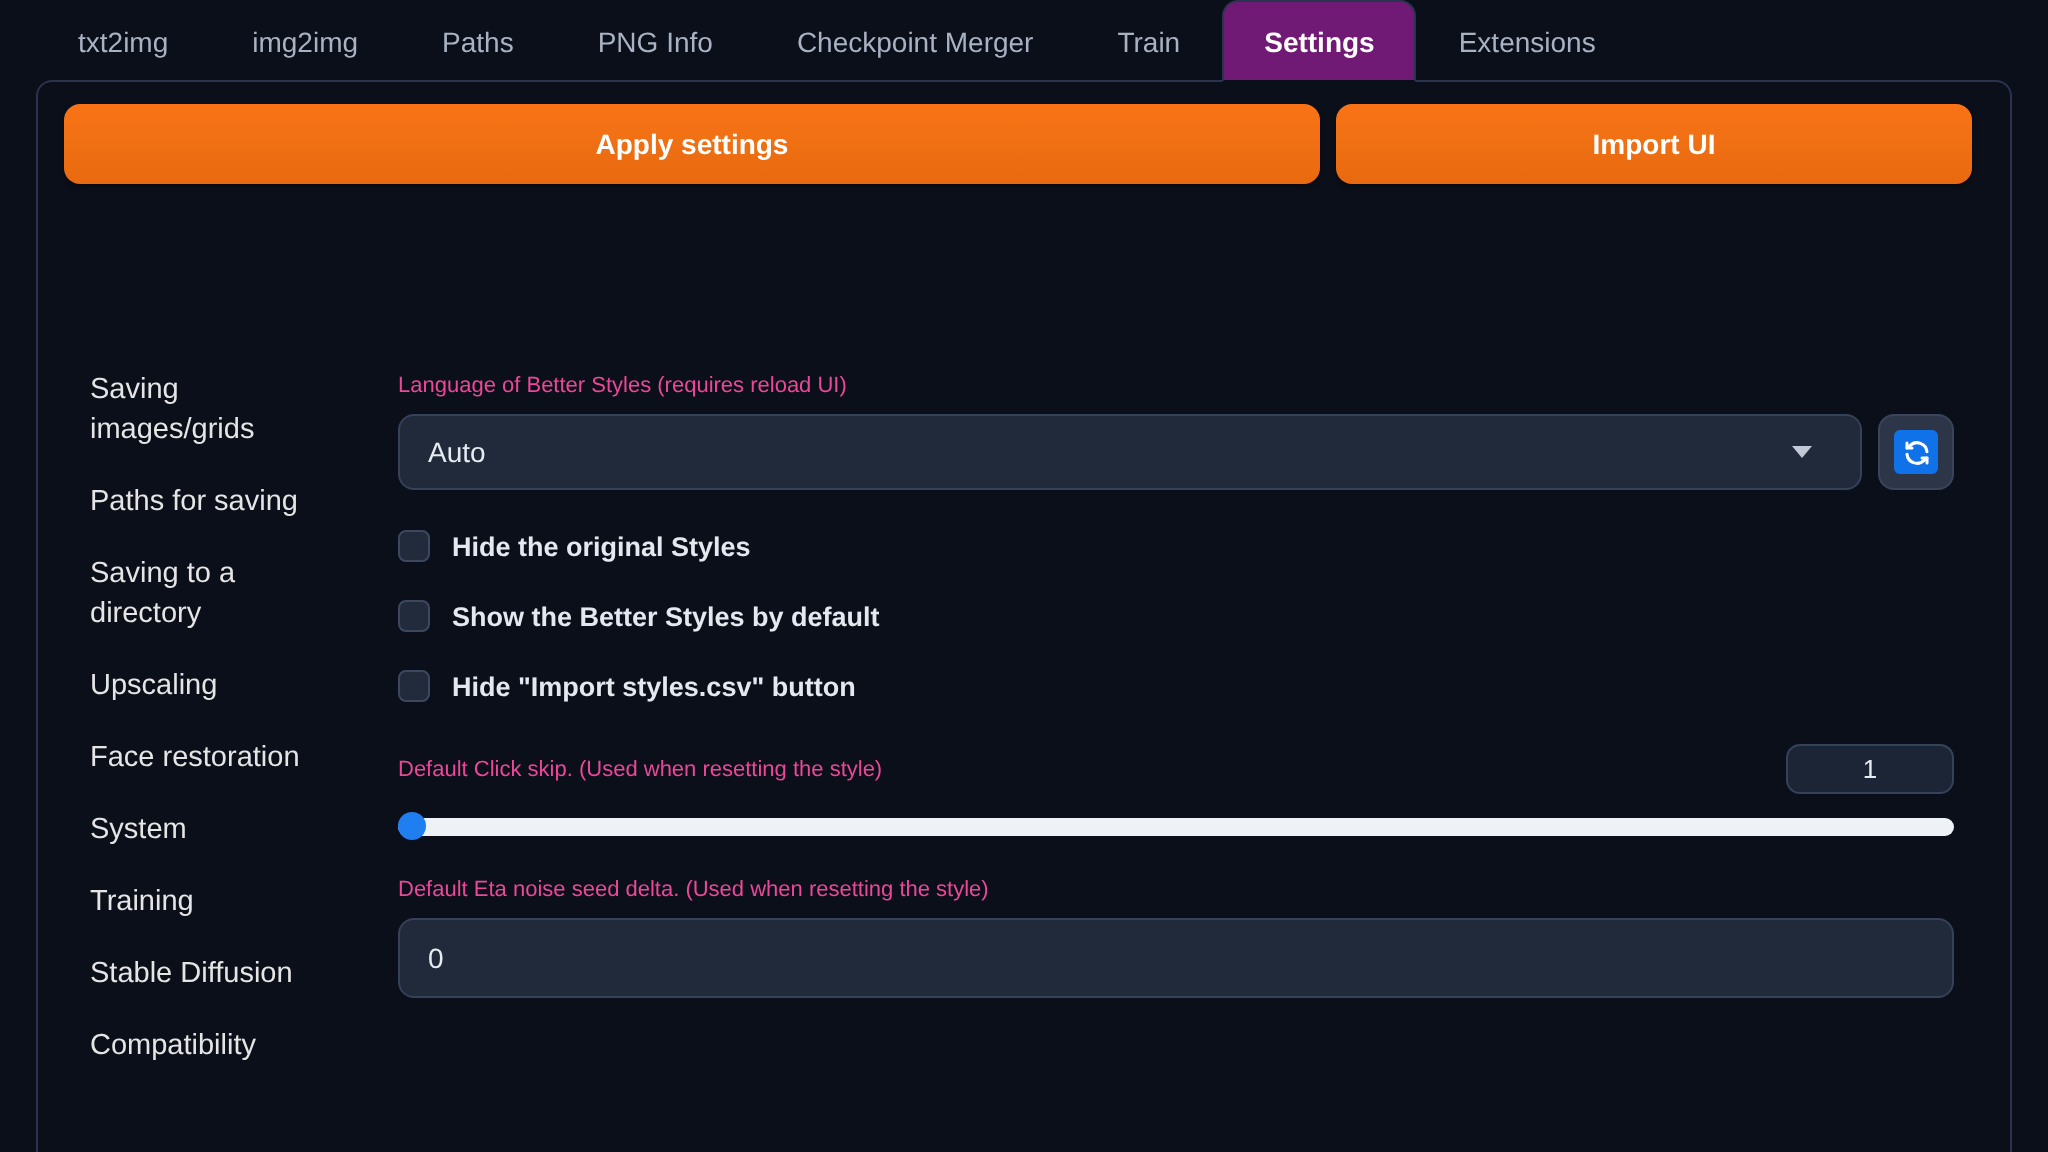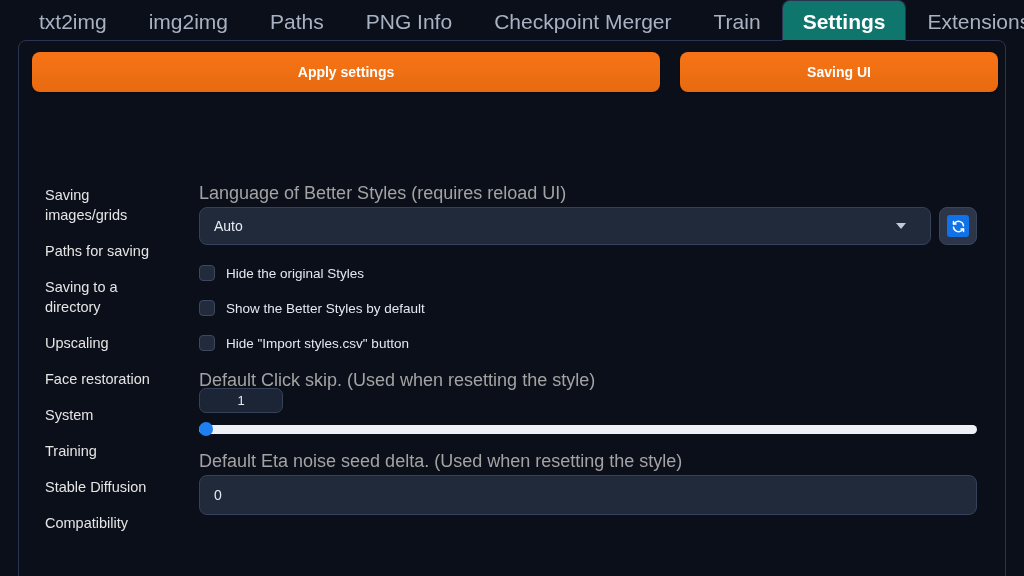--- a/index.html
+++ b/index.html
@@ -23,36 +23,36 @@
     left: 0; top: 0;
     width: 1024px;
     height: 41px;
     display: flex;
     align-items: flex-end;
     padding-left: 18px;
   }
 
   .tab {
     position: relative;
-    font-size: 21px;
+    font-size: 14px;
     color: #a9b2c3;
     padding: 0 20px;
     height: 41px;
     line-height: 41px;
     white-space: nowrap;
     cursor: pointer;
     background: transparent;
     border: 1px solid transparent;
     border-bottom: none;
   }
 
   .tab.selected {
     color: #ffffff;
     font-weight: bold;
-    background: #0f766e;
+    background: #701a75;
     border: 1px solid #2a3450;
     border-bottom: 1px solid #0b0f19;
     border-radius: 8px 8px 0 0;
     z-index: 3;
   }
 
   
   .panel {
     position: absolute;
     left: 18px;
@@ -65,21 +65,21 @@
     z-index: 2;
   }
 
   
   .actions {
     position: absolute;
     left: 13px;
     top: 11px;
     width: 962px;
     display: flex;
-    gap: 20px;
+    gap: 8px;
   }
 
   .btn {
     height: 40px;
     border-radius: 8px;
     border: none;
     background: linear-gradient(180deg, #f97316 0%, #ef7013 50%, #e8690f 100%);
     color: #ffffff;
     font-family: "Liberation Sans", sans-serif;
     font-size: 14px;
@@ -121,22 +121,22 @@
     max-width: 130px;
   }
 
   .main {
     flex: 1;
     padding: 44px 28px 0 18px;
     overflow: hidden;
   }
 
   .field-label {
-    font-size: 18px;
-    color: #a3a3a3;
+    font-size: 11px;
+    color: #ec4899;
     margin-bottom: 6px;
     line-height: 16px;
   }
 
   
   .dd-row { display: flex; align-items: stretch; gap: 8px; }
 
   .dropdown {
     position: relative;
     flex: 1;
@@ -185,40 +185,40 @@
   }
 
   
   .checks { margin-top: 20px; display: flex; flex-direction: column; gap: 19px; }
 
   .check-row {
     display: flex;
     align-items: flex-end;
     gap: 11px;
     cursor: pointer;
+    font-weight: bold;
   }
 
   .cbox {
     width: 16px; height: 16px;
     border-radius: 4px;
     background: #222b3c;
     border: 1px solid #3d4860;
     flex: 0 0 auto;
   }
 
   .check-label { font-size: 13.5px; color: #e4e8ef; }
 
   
   .slider-block { margin-top: 21px; position: relative; }
 
   .slider-head {
     display: flex;
-    align-items: flex-start;
+    align-items: center;
     justify-content: space-between;
-    flex-direction: column;
   }
 
   .num-box {
     width: 84px;
     height: 25px;
     background: #1c2536;
     border: 1px solid #36415a;
     border-radius: 7px;
     display: flex;
     align-items: center;
@@ -279,21 +279,21 @@
   <div class="tab">Checkpoint Merger</div>
   <div class="tab">Train</div>
   <div class="tab selected">Settings</div>
   <div class="tab">Extensions</div>
 </div>
 
 <div class="panel">
 
   <div class="actions">
     <button class="btn btn-apply">Apply settings</button>
-    <button class="btn btn-reload">Saving UI</button>
+    <button class="btn btn-reload">Import UI</button>
   </div>
 
   <div class="content">
 
     <nav class="sidebar">
       <div class="side-item">Saving images/grids</div>
       <div class="side-item">Paths for saving</div>
       <div class="side-item">Saving to a directory</div>
       <div class="side-item">Upscaling</div>
       <div class="side-item">Face restoration</div>

